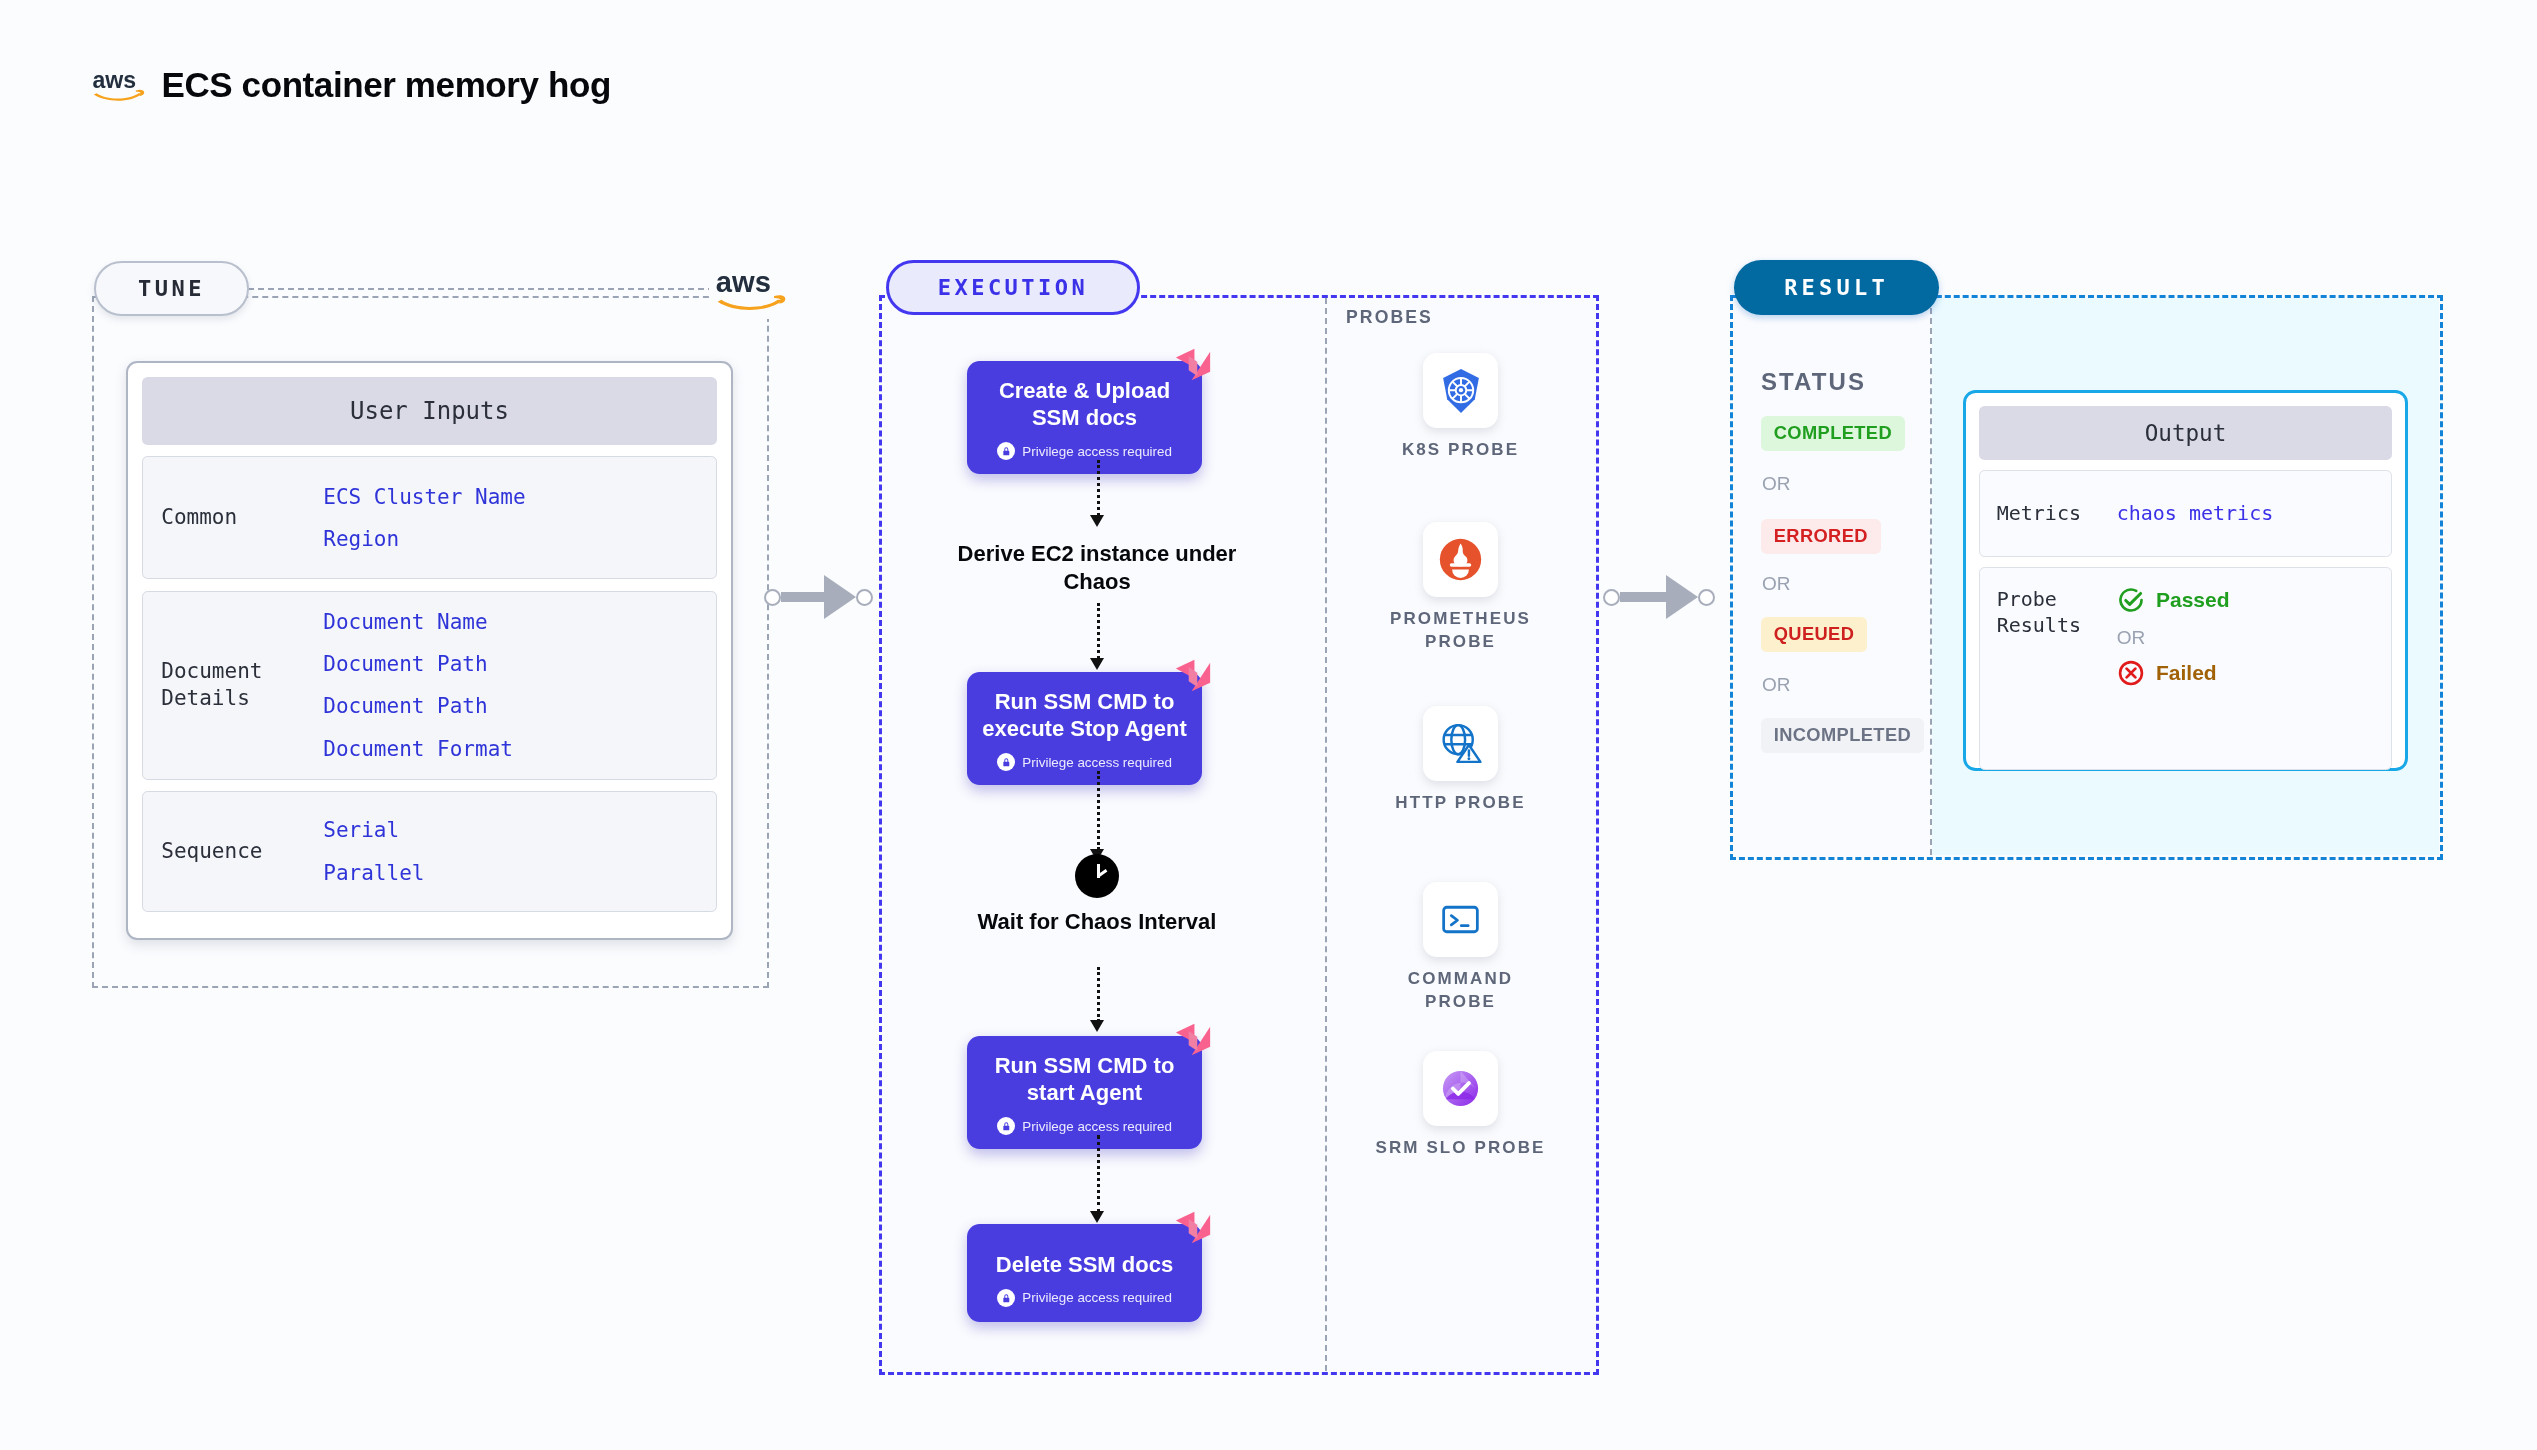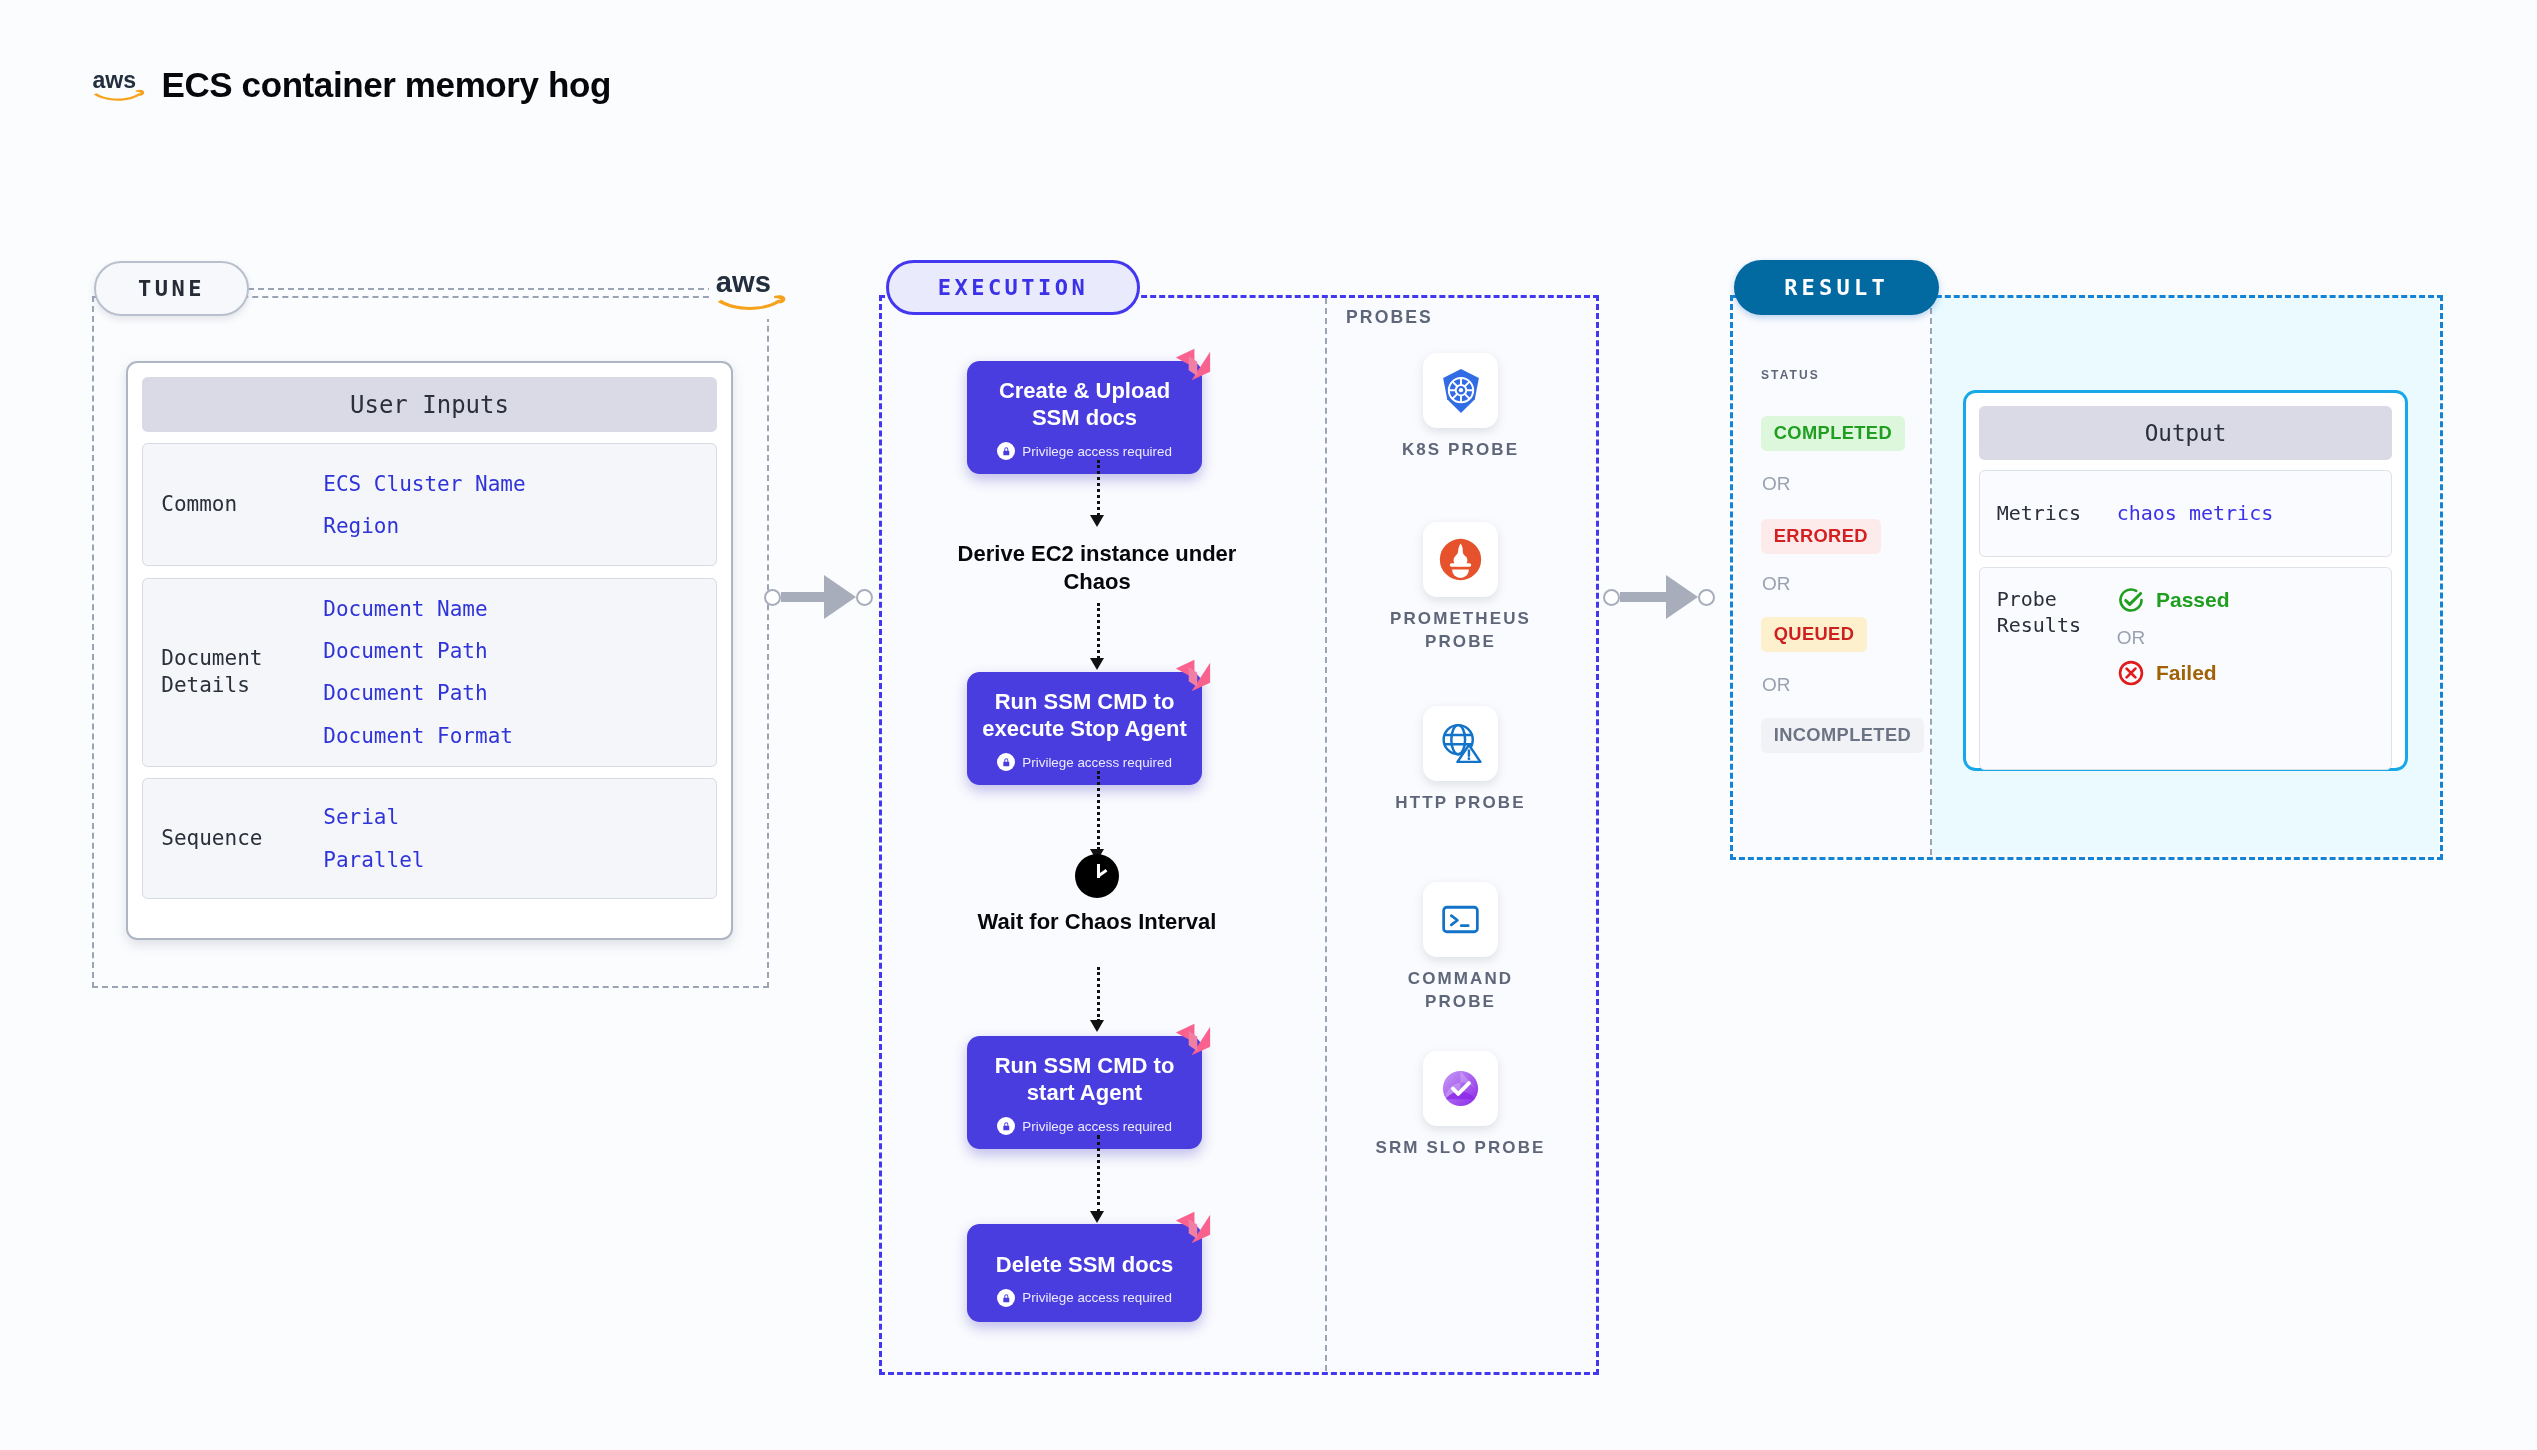--- a/index.html
+++ b/index.html
@@ -49,21 +49,21 @@
 
   .card {
     position:absolute;
     background:#ffffff;
     border:2.1px solid #aeb6c4;
     border-radius:11.3px;
     box-shadow:0 4.2px 11.3px rgba(90,100,120,.18);
   }
   #user-inputs-card { left:126px; top:361px; width:607px; height:579px; padding:14px; }
   .card-header {
-    background:#d9dae6; border-radius:5.6px; height:55px;
+    background:#d9dae6; border-radius:5.6px; height:68px;
     display:flex; align-items:center; justify-content:center;
     font-family:"DejaVu Sans Mono", monospace; font-size:24px; color:#2a2f3a;
   }
   .sec {
     margin-top:11.3px; background:#f5f6fa; border:1.4px solid #d6dae2; border-radius:5.6px;
     display:flex; align-items:center; padding:14px 18.3px;
   }
   .sec-label {
     font-family:"DejaVu Sans Mono", monospace; font-size:21px; color:#2a2f3a;
     width:162px; flex:none; line-height:1.28;
@@ -139,21 +139,21 @@
                    background:#eafaff; }
   #result-divider { position:absolute; left:1930px; top:298px; width:0; height:557px;
                     border-left:2.1px dashed #9aa4b5; }
   #result-pill {
     left:1734px; top:260px; width:205px; height:55px;
     background:#0369a1; border:none; color:#fff;
     font-size:22px; letter-spacing:4.2px;
     box-shadow:0 2.8px 7px rgba(16,105,196,.28);
   }
   #status-label { position:absolute; left:1761px; top:368px;
-                  font-size:12px; font-weight:bold; letter-spacing:2.1px; color:#5e6679; }
+                  font-size:24px; font-weight:bold; letter-spacing:2.1px; color:#5e6679; }
   .badge { position:absolute; border-radius:5.6px; padding:6.4px 12.7px;
            font-size:18.3px; font-weight:bold; letter-spacing:0.4px; }
   .or-txt { position:absolute; font-size:19px; color:#9aa2b1; }
 
   #output-card {
     position:absolute; left:1963px; top:390px; width:445px; height:381px;
     background:#fff; border:3.5px solid #18a8e8; border-radius:12.7px; padding:12.7px;
   }
   #output-head { background:#d9dae6; border-radius:5.6px; height:54px;
                  display:flex; align-items:center; justify-content:center;

